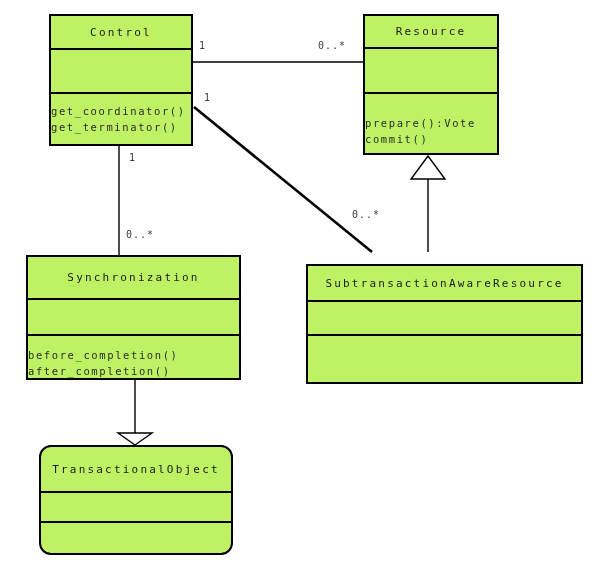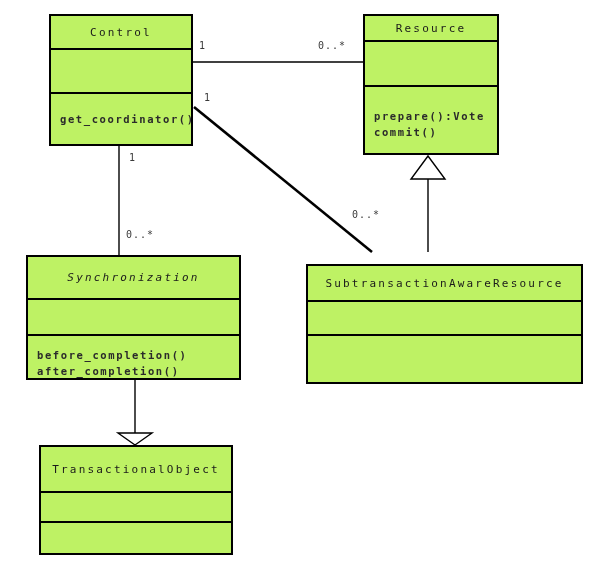--- a/index.html
+++ b/index.html
@@ -35,23 +35,21 @@
     font-size:11px;
     letter-spacing:2.2px;
     color:#1a1a1a;
     white-space:nowrap;
   }
   .cls .member{
     font-size:10.5px;
     letter-spacing:1.6px;
     color:#2b2b2b;
     white-space:nowrap;
-    padding-left:9px;
     line-height:16px;
-    font-weight:bold;
   }
   .mult{
     position:absolute;
     font-size:10px;
     letter-spacing:1px;
     color:#3a3a3a;
     white-space:nowrap;
   }
   svg.overlay{position:absolute;left:0;top:0;width:598px;height:565px;pointer-events:none;}
 </style>
@@ -82,53 +80,54 @@
   <div class="mult" style="left:129px;top:152px;">1</div>
   <div class="mult" style="left:126px;top:229px;">0..*</div>
 
   <div class="cls" style="left:49px;top:14px;width:144px;height:132px;">
     <div class="compartment name-comp" style="height:34px;">
       <span class="title">Control</span>
     </div>
     <div class="compartment attr-comp" style="height:44px;"></div>
     <div class="compartment op-comp" style="height:50px;">
       <div class="member">get_coordinator()</div>
+      <div class="member">get_terminator()</div>
     </div>
   </div>
 
   <div class="cls" style="left:363px;top:14px;width:136px;height:141px;">
-    <div class="compartment name-comp" style="height:26px;text-align:center;">
+    <div class="compartment name-comp" style="height:33px;text-align:center;">
       <span class="title">Resource</span>
     </div>
     <div class="compartment attr-comp" style="height:45px;"></div>
     <div class="compartment op-comp" style="height:73px;">
       <div class="member">prepare():Vote</div>
       <div class="member">commit()</div>
     </div>
   </div>
 
   <div class="cls" style="left:26px;top:255px;width:215px;height:125px;">
-    <div class="compartment name-comp" style="height:43px;font-style:italic;">
+    <div class="compartment name-comp" style="height:43px;">
       <span class="title">Synchronization</span>
     </div>
     <div class="compartment attr-comp" style="height:36px;"></div>
     <div class="compartment op-comp" style="height:54px;">
       <div class="member">before_completion()</div>
       <div class="member">after_completion()</div>
     </div>
   </div>
 
   <div class="cls" style="left:306px;top:264px;width:277px;height:120px;">
     <div class="compartment name-comp" style="height:36px;">
       <span class="title">SubtransactionAwareResource</span>
     </div>
     <div class="compartment attr-comp" style="height:34px;"></div>
   </div>
 
-  <div class="cls" style="left:39px;top:445px;width:194px;height:110px;">
+  <div class="cls" style="left:39px;top:445px;width:194px;height:110px;border-radius:12px;">
     <div class="compartment name-comp" style="height:46px;">
       <span class="title">TransactionalObject</span>
     </div>
     <div class="compartment attr-comp" style="height:30px;"></div>
     <div class="compartment op-comp" style="height:30px;"></div>
   </div>
 
 </div>
 
 </body></html>

